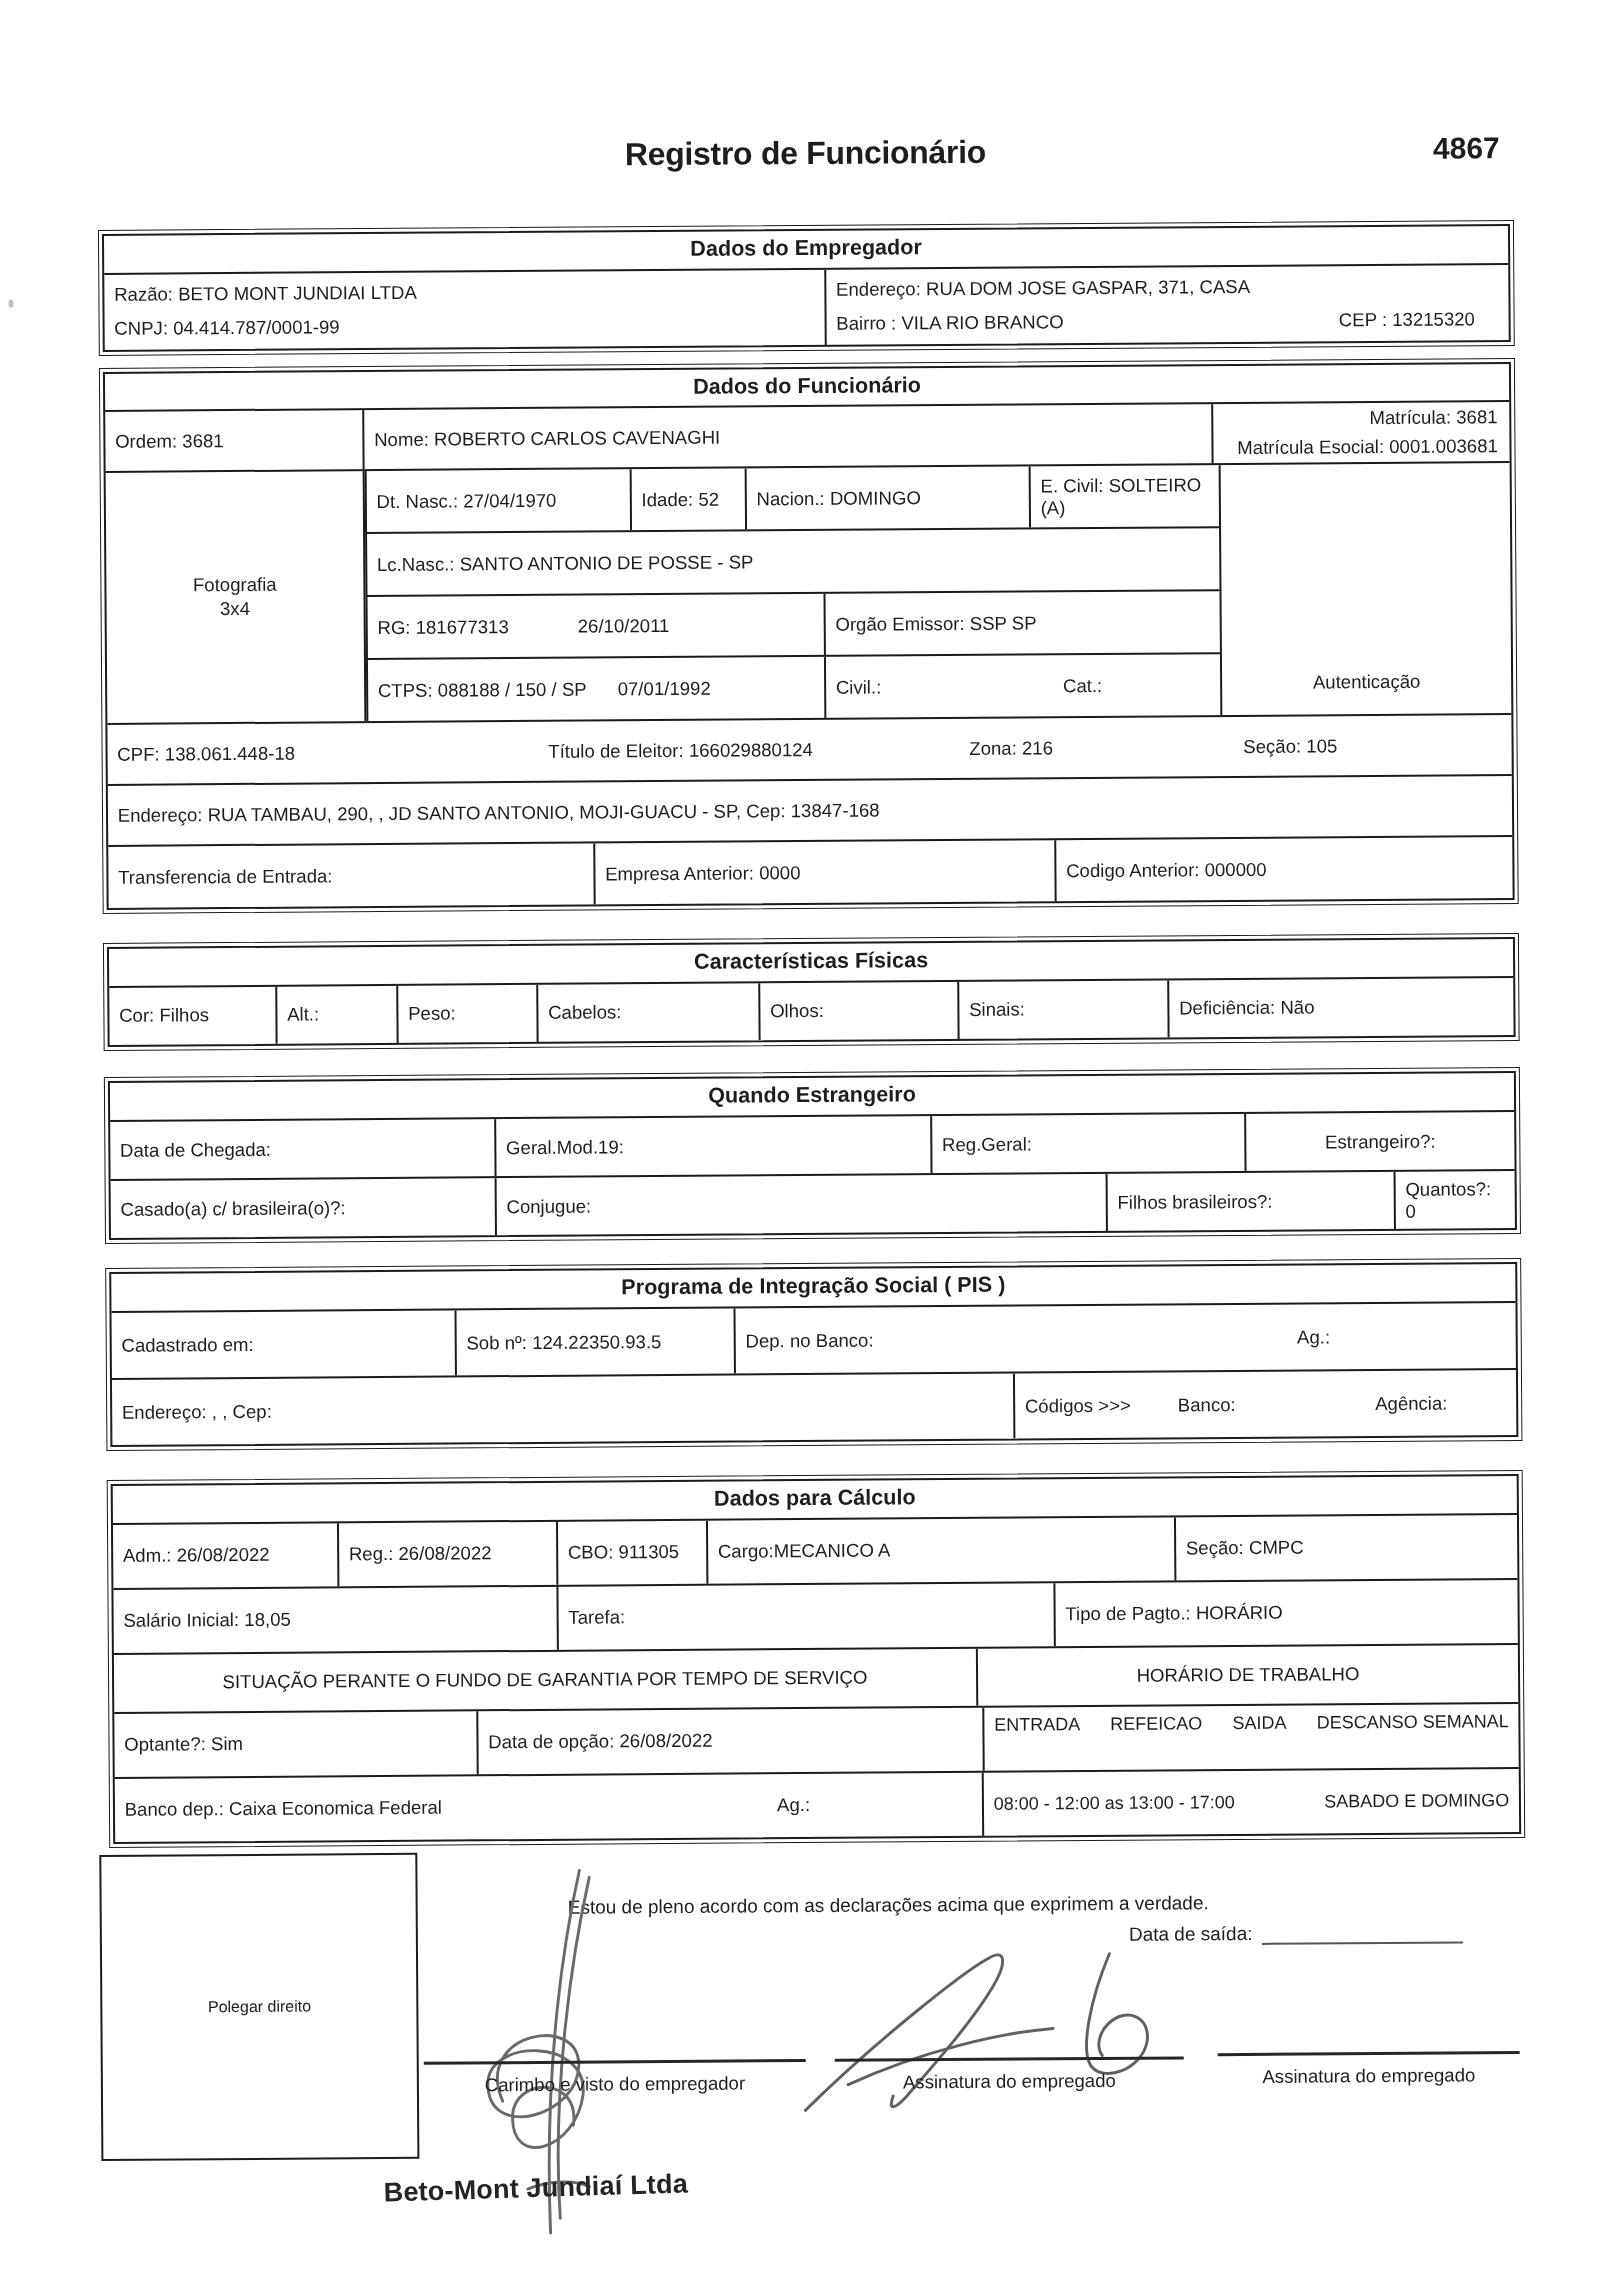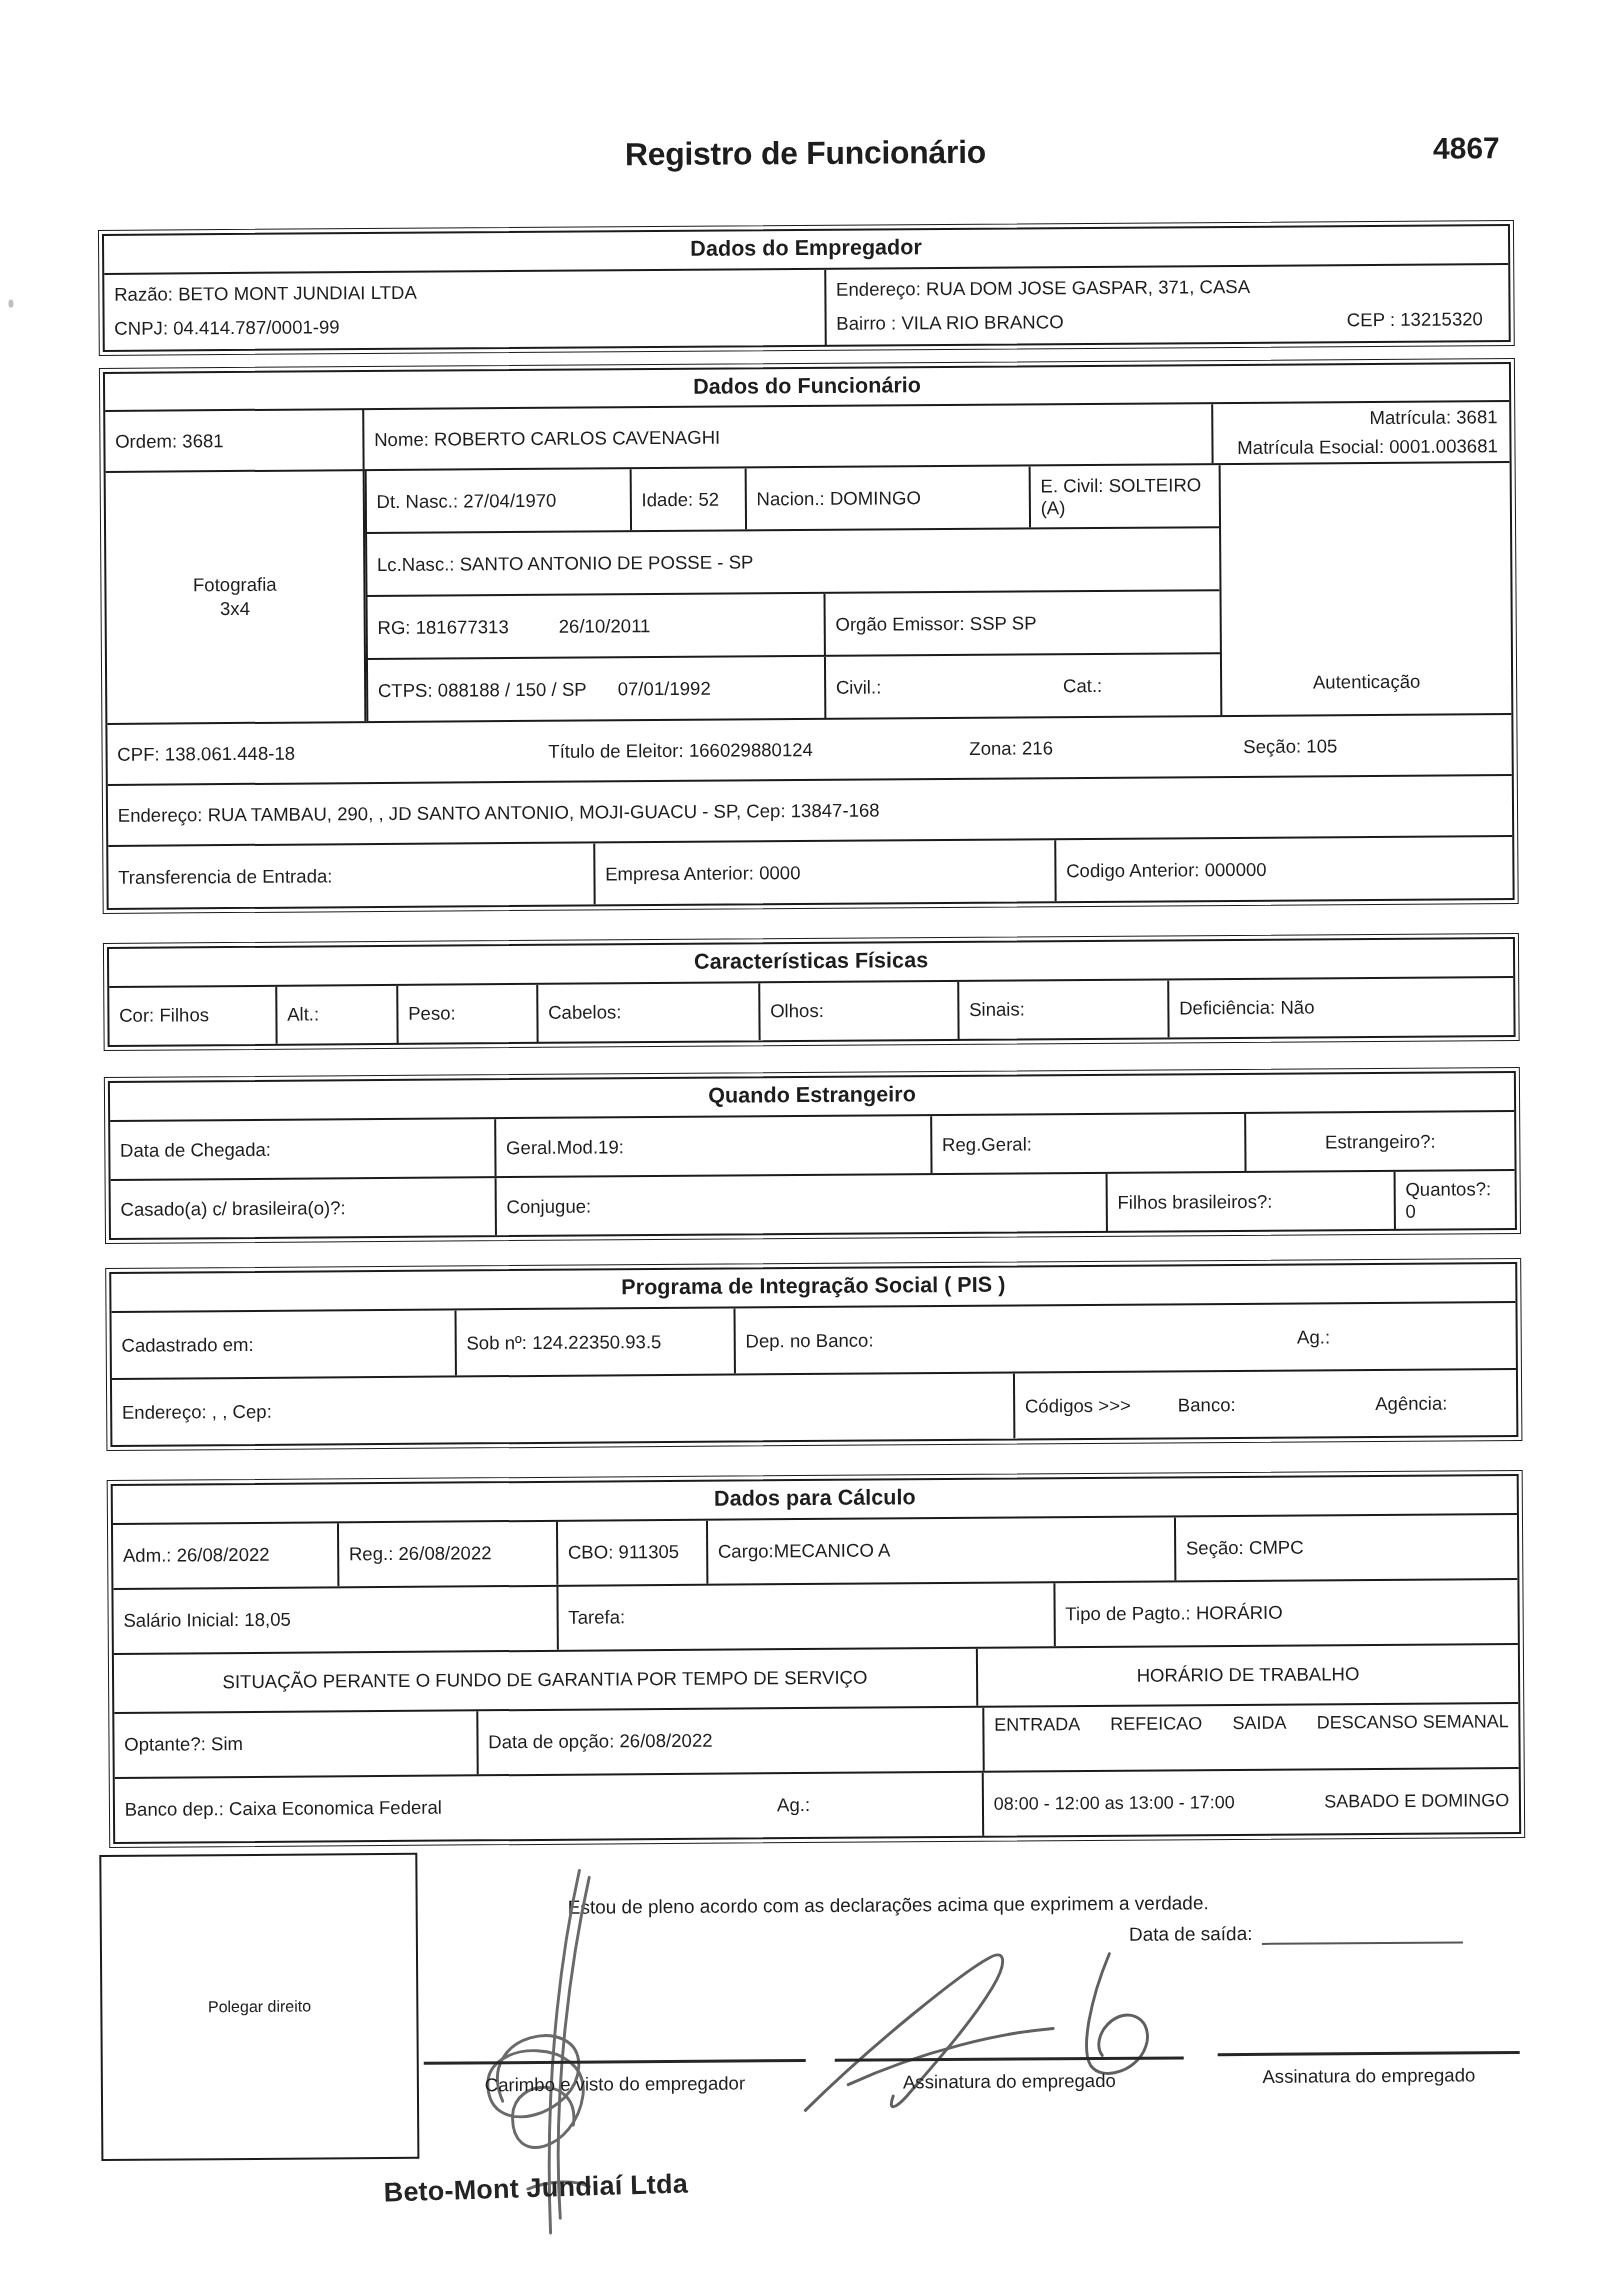--- a/index.html
+++ b/index.html
@@ -28,35 +28,35 @@
   .sec-fisicas{margin-top:29px;}
   .sec-estrangeiro{margin-top:26.5px;}
   .sec-pis{margin-top:24.5px;}
   .sec-calculo{margin-top:29px;}
 
   
   .g-emp{grid-template-columns:720px auto;}
   .emp-left{align-items:flex-start;gap:11.8px;padding-top:9.8px;padding-bottom:9.8px;}
   .emp-right{align-items:flex-start;gap:11.8px;padding-top:9.8px;padding-bottom:9.8px;}
   .emp-line2{display:flex;width:100%;}
-  .emp-cep{margin-left:auto;margin-right:16px;}
+  .emp-cep{margin-left:auto;margin-right:24px;}
 
   
   .g-func-a{grid-template-columns:257px 849px auto;min-height:59px;}
   .matr-cell{flex-direction:column;align-items:flex-end;justify-content:center;gap:6.9px;padding-right:11.8px;}
   .g-photo{grid-template-columns:257px 856px auto;}
   .photo-cell{flex-direction:column;justify-content:center;align-items:center;gap:2px;border-left:none;}
   .mid{display:flex;flex-direction:column;border-left:2px solid #1b1b1b;}
   .mrow{display:grid;border-top:2px solid #1b1b1b;flex:1;}
   .mid .mrow:first-child{border-top:none;}
   .g-m1{grid-template-columns:265px 115px 284px auto;}
   .g-m34{grid-template-columns:458px auto;}
   .mrow .c{min-height:61px;}
   .auth-cell{align-items:flex-end;justify-content:center;padding-bottom:21.6px;}
-  .rg-date{margin-left:50px;text-align:center;}
+  .rg-date{margin-left:69px;text-align:center;}
   .ctps-date{margin-left:31px;}
   .cat-span{margin-left:auto;margin-right:108px;}
   .cpf-row .c{min-height:59px;}
   .w1{width:431px;} .w2{width:421px;} .w3{width:274px;}
   .g-transf{grid-template-columns:485px 461px auto;min-height:61px;}
 
   
   .g-fis{grid-template-columns:166px 121px 140px 222px 199px 210px auto;}
 
   

